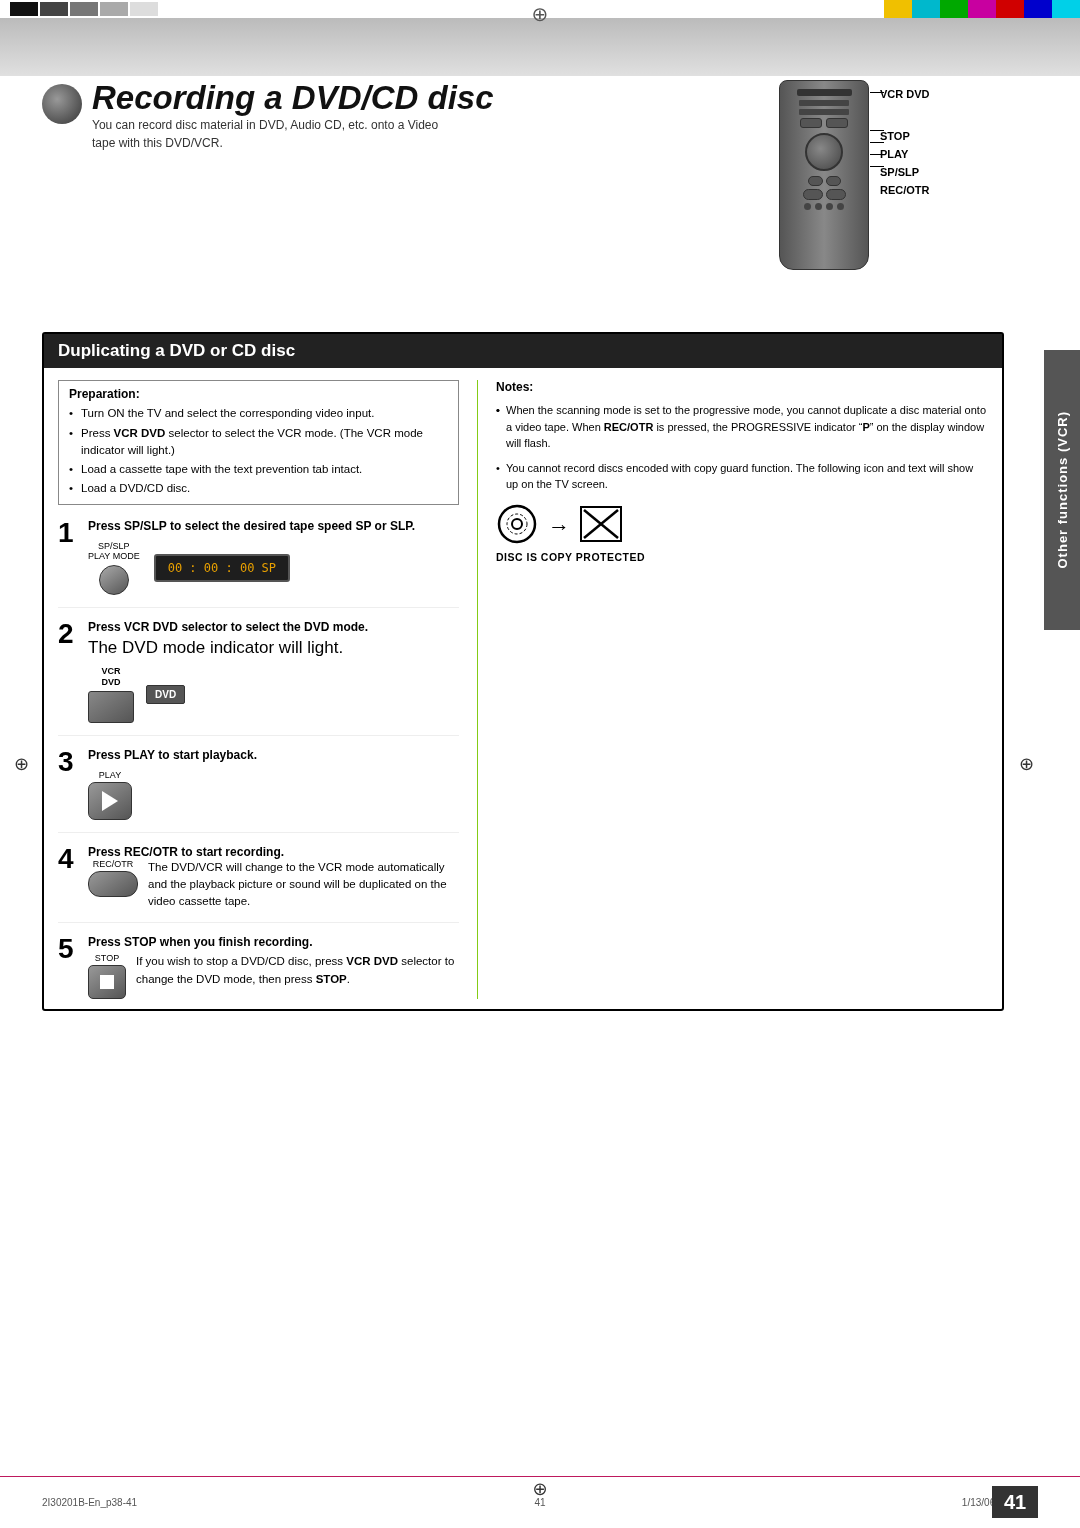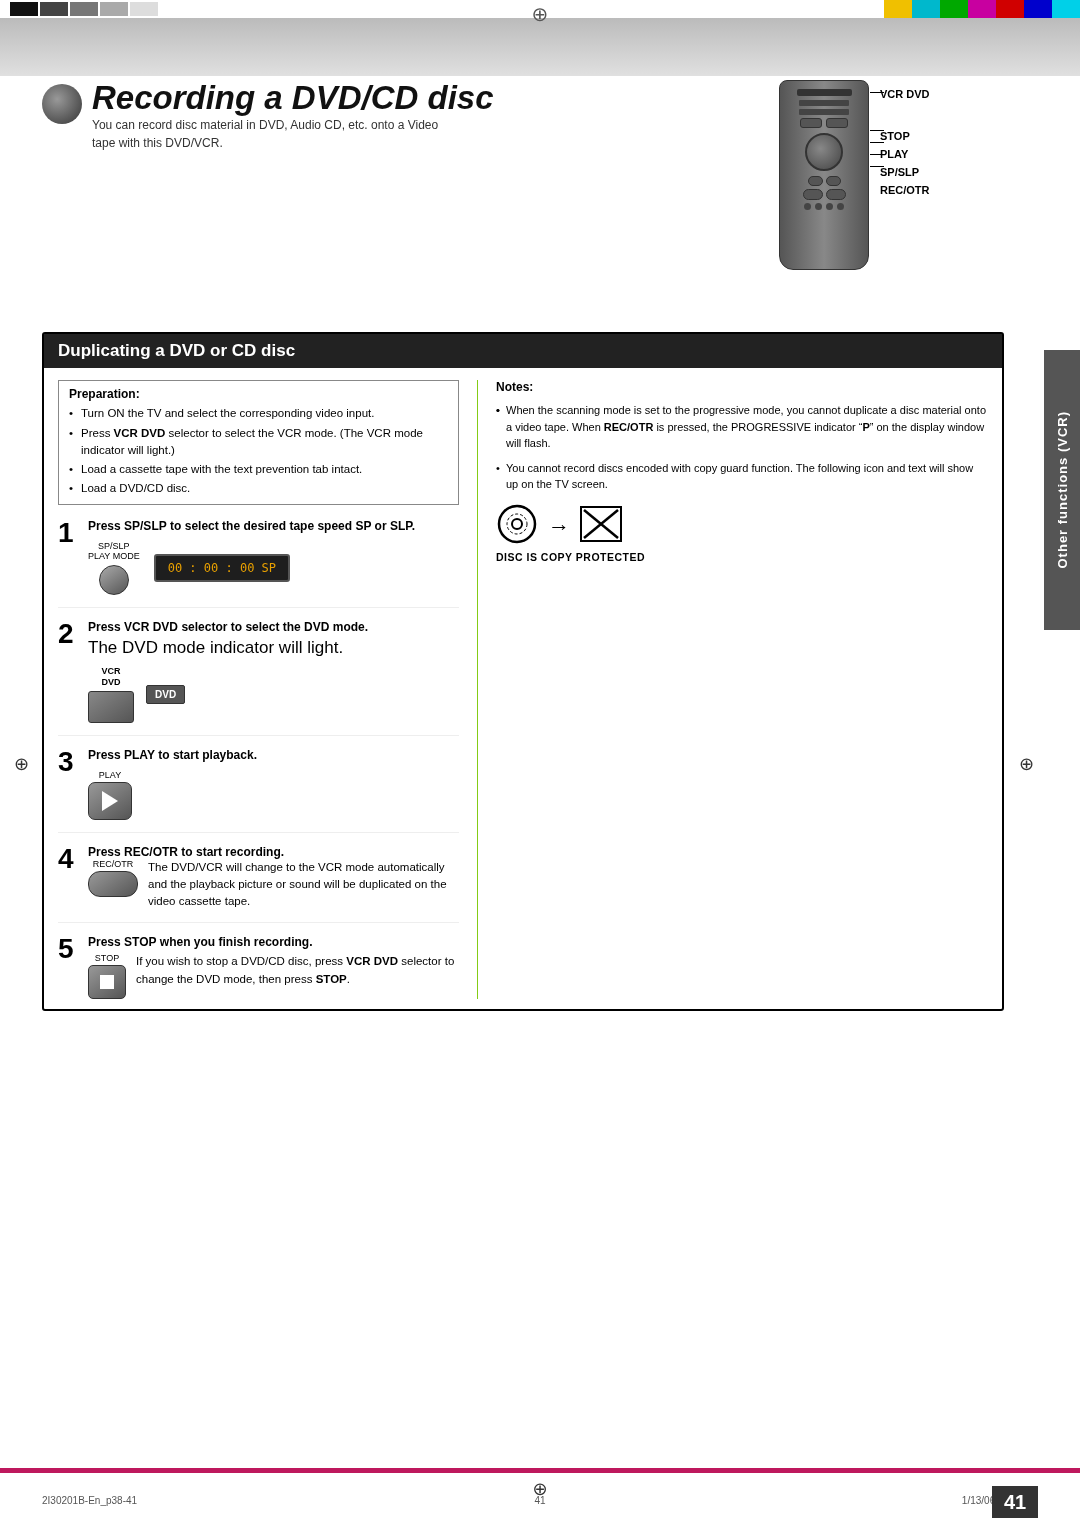--- a/index.html
+++ b/index.html
@@ -252,21 +252,21 @@
 <div style="position:absolute;right:0;top:350px;width:36px;height:280px;background:#555;display:flex;align-items:center;justify-content:center;">
   <div style="color:#fff;font-size:13px;font-weight:bold;writing-mode:vertical-rl;transform:rotate(180deg);letter-spacing:1px;white-space:nowrap;">Other functions (VCR)</div>
 </div>
 
 <div style="position:absolute;left:14px;top:50%;transform:translateY(-50%);font-size:18px;color:#333;">⊕</div>
 
 <div style="position:absolute;right:46px;top:50%;transform:translateY(-50%);font-size:18px;color:#333;">⊕</div>
 
 <div style="position:absolute;bottom:28px;left:50%;transform:translateX(-50%);font-size:18px;color:#333;">⊕</div>
 
-<div style="position:absolute;bottom:0;left:0;right:0;height:60px;border-top:5px solid #be185d;display:flex;align-items:center;padding:0 42px;">
+<div style="position:absolute;bottom:0;left:0;right:0;height:52px;border-top:1px solid #be185d;display:flex;align-items:center;padding:0 42px;">
   <div style="font-size:10px;color:#555;flex:1;">2I30201B-En_p38-41</div>
   <div style="font-size:10px;color:#555;flex:0 0 60px;text-align:center;">41</div>
   <div style="font-size:10px;color:#555;flex:1;text-align:right;">1/13/06, 2:49 PM</div>
 </div>
 
 <div style="position:absolute;bottom:10px;right:42px;width:46px;height:32px;background:#333;color:#fff;font-size:20px;font-weight:bold;display:flex;align-items:center;justify-content:center;">
   <span>41</span>
 </div>
 
 </body></html>

